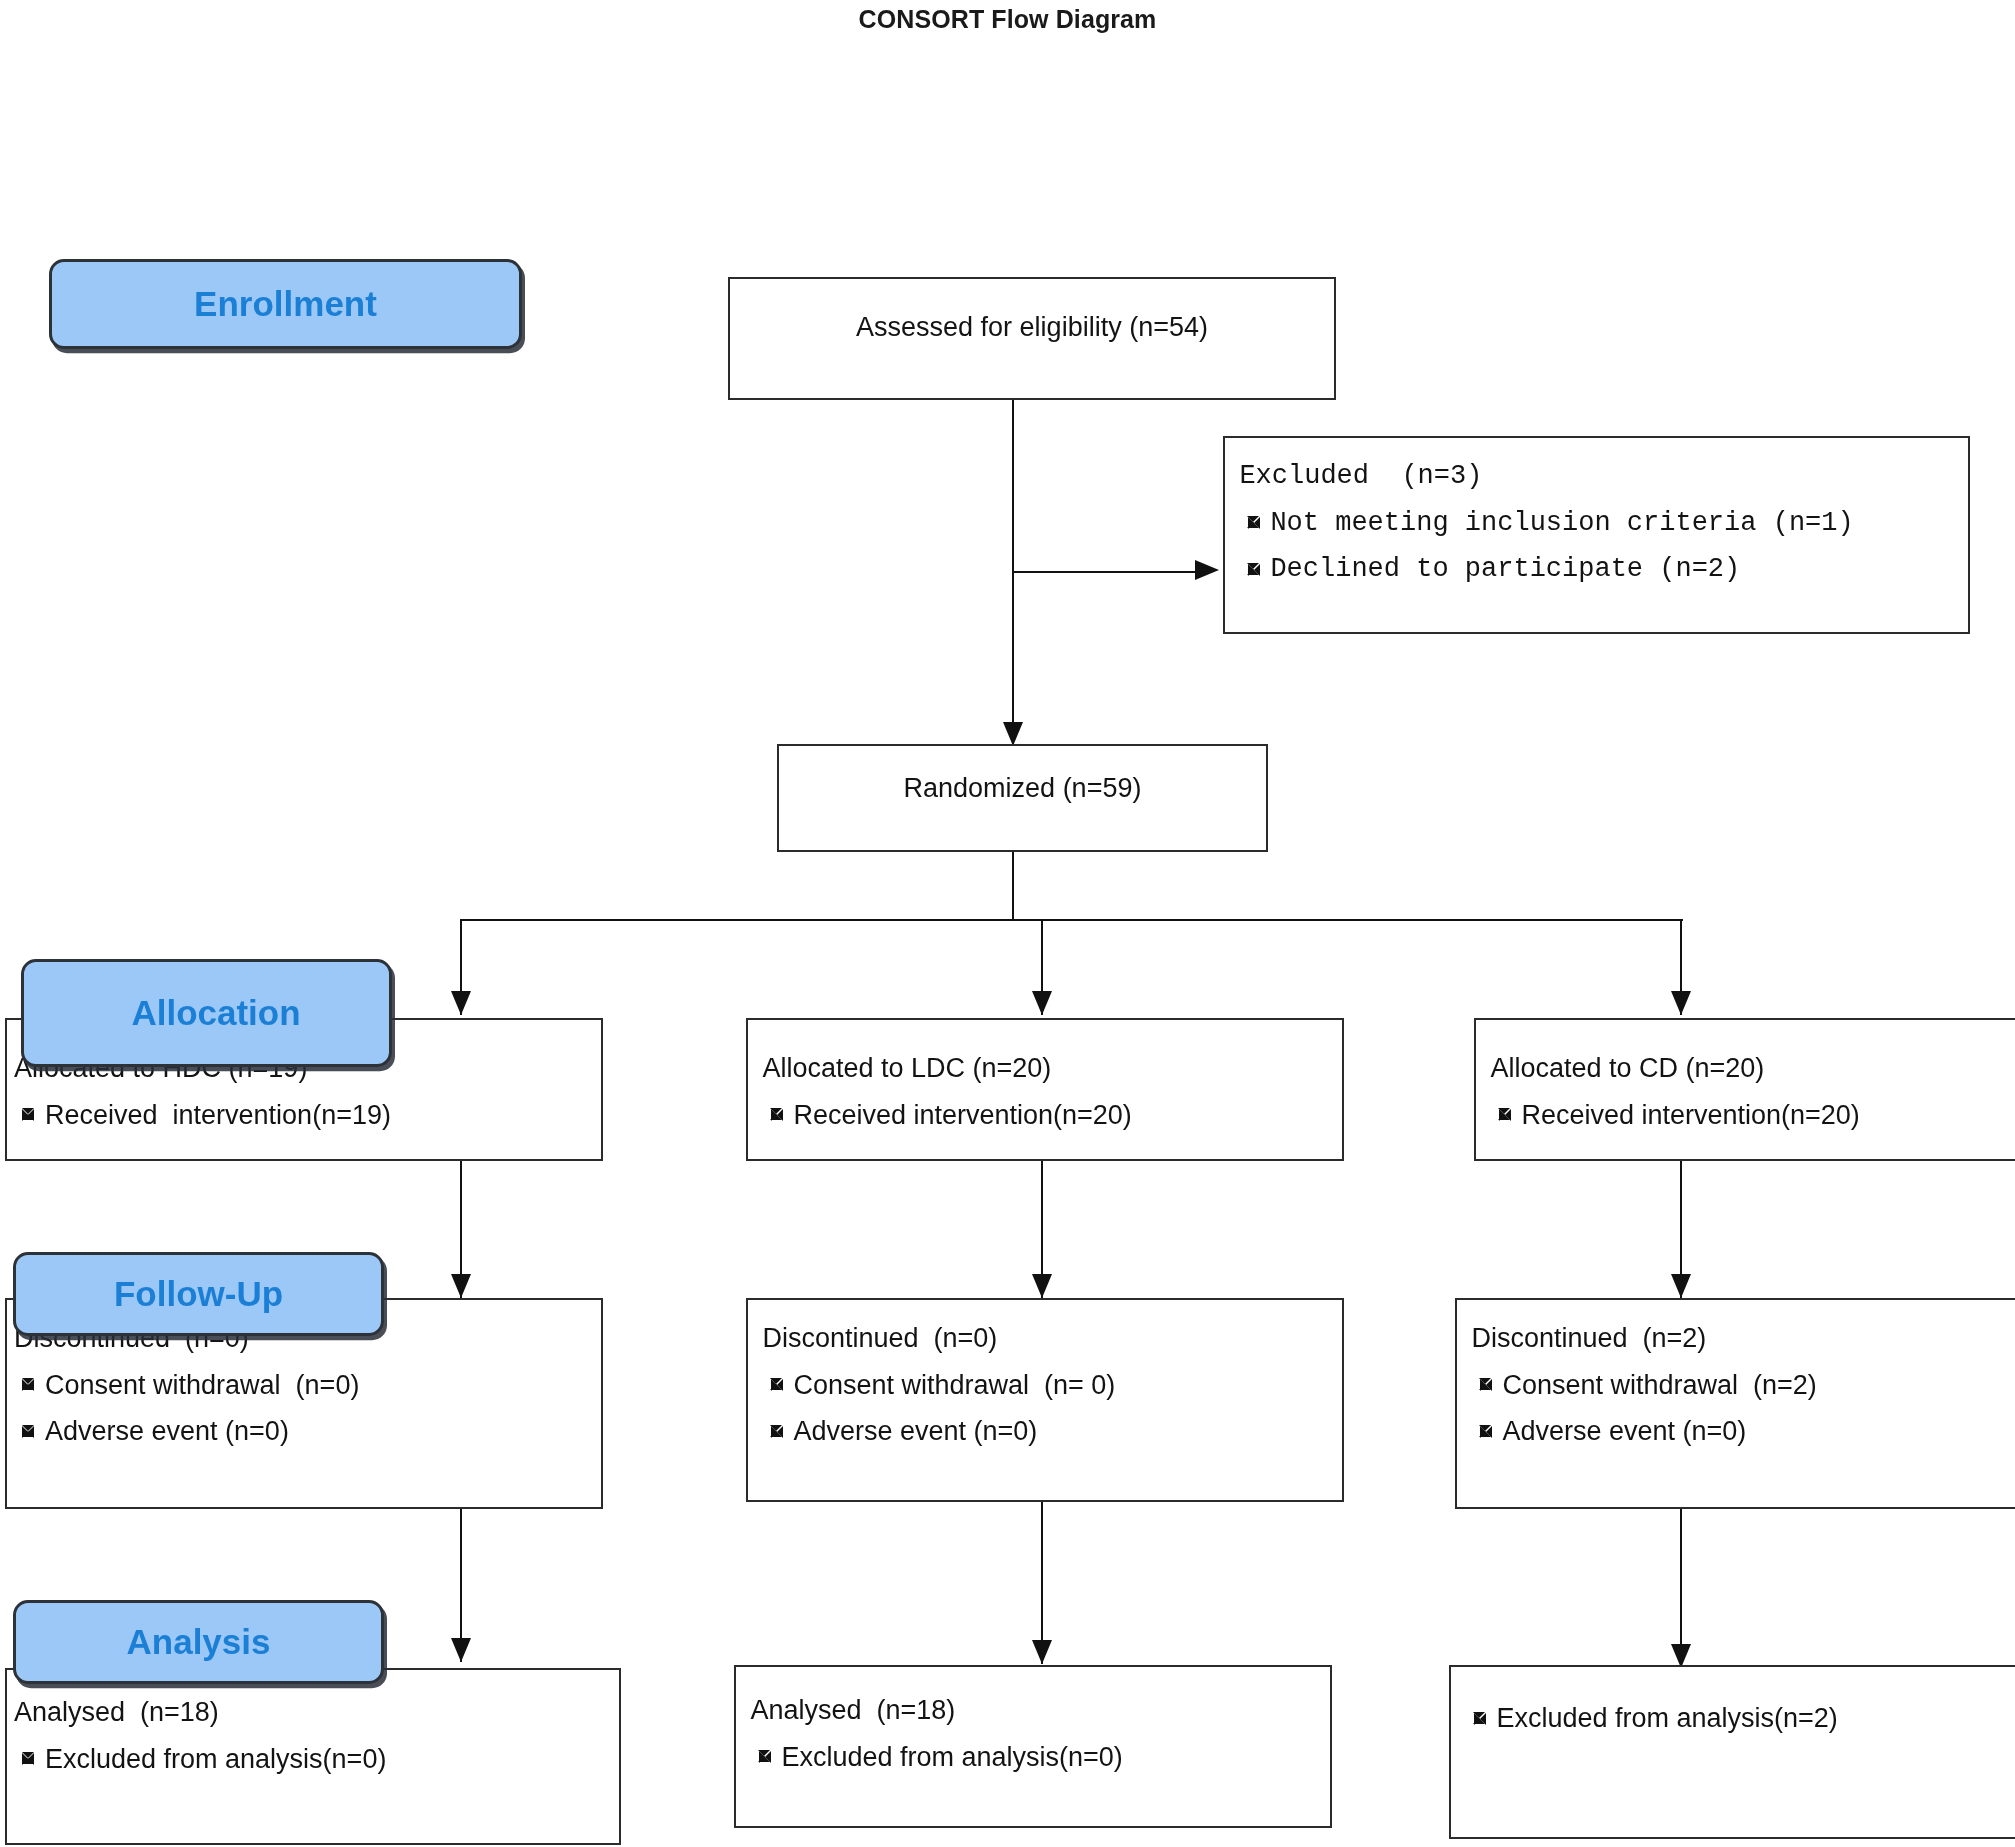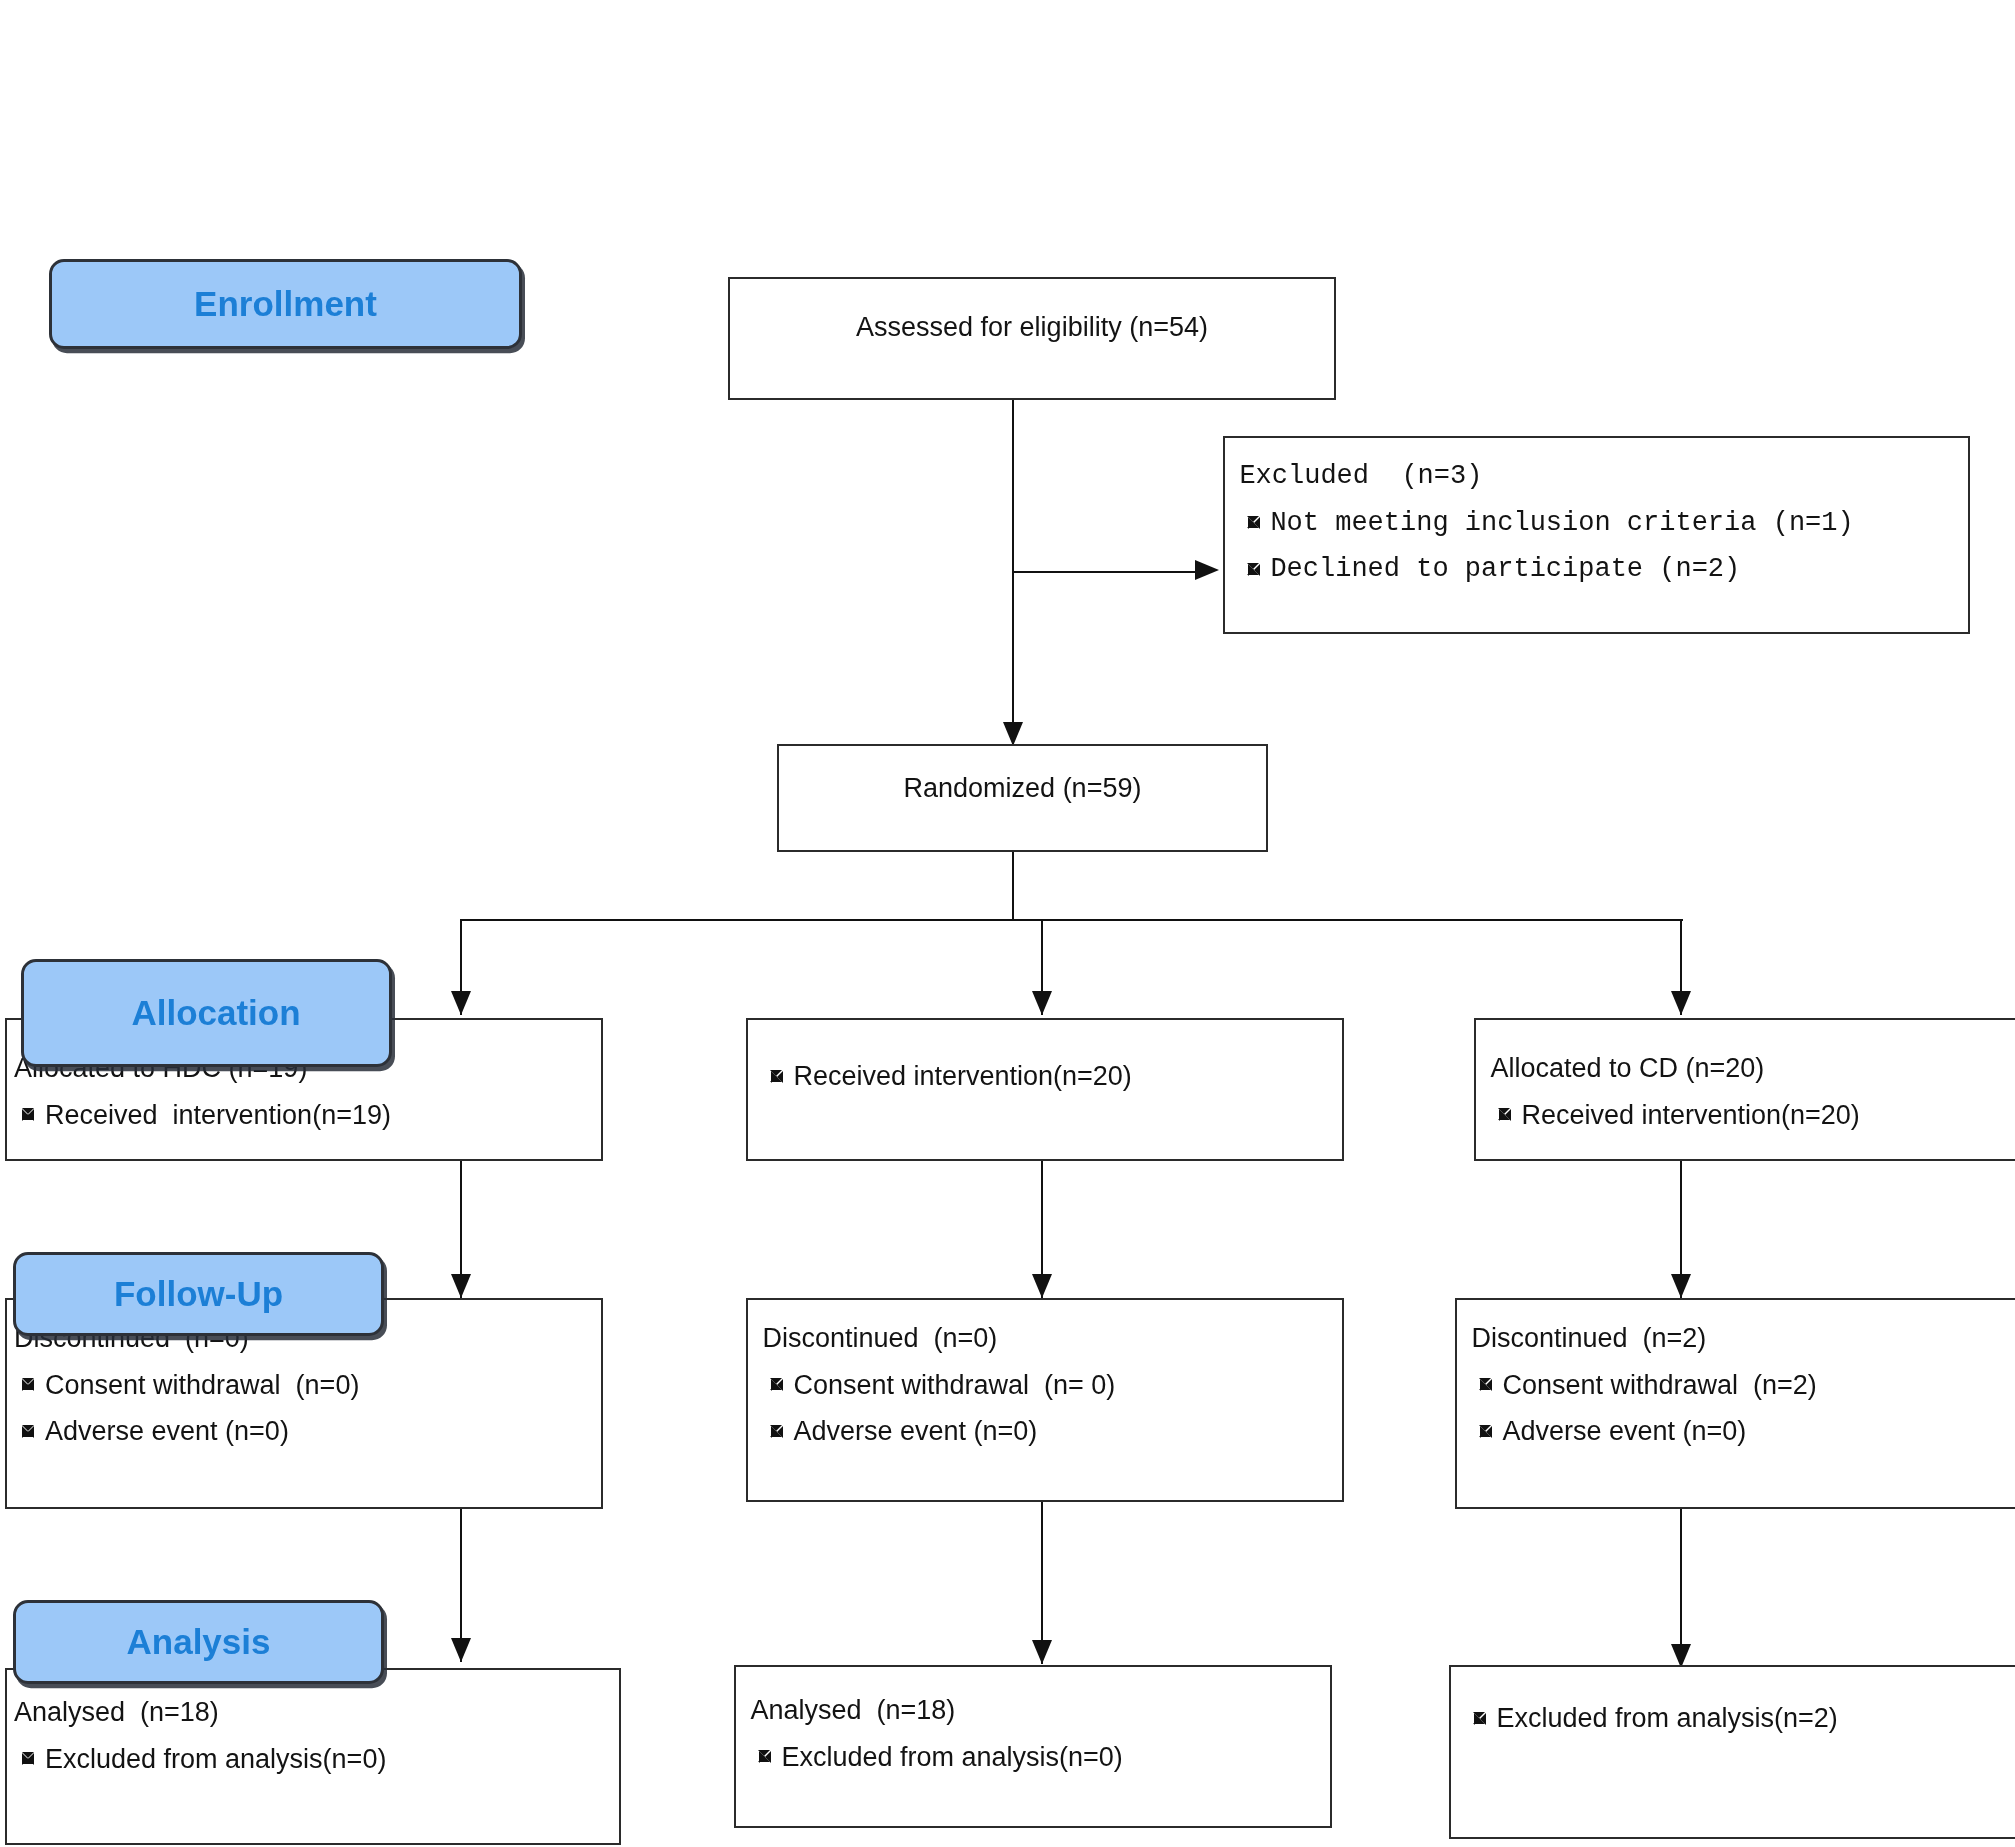--- a/index.html
+++ b/index.html
@@ -75,20 +75,21 @@
     position:absolute;width:0;height:0;
     border-top:10.2px solid transparent;border-bottom:10.2px solid transparent;
     border-left:24px solid #111;z-index:11;
   }
 </style>
 </head>
 <body>
 
 <div id="canvas">
 
+  <div class="title">CONSORT Flow Diagram</div>
 
   <div class="stage" style="left:49px;top:259px;width:473px;height:90px;">
     <span>Enrollment</span>
   </div>
 
   <div class="box center" style="left:728px;top:277px;width:608px;height:123px;">
     <div class="inner" style="padding-top:29px;">
       <div class="headline">Assessed for eligibility (n=54)</div>
     </div>
   </div>
@@ -132,20 +133,21 @@
     <div class="inner" style="padding-top:29px;padding-left:7.2px;">
       <div class="headline">Allocated to HDC (n=19)</div>
       <ul class="bullets">
         <li><span class="dia"></span><span>Received  intervention(n=19)</span></li>
       </ul>
     </div>
   </div>
 
   <div class="box" style="left:746px;top:1018px;width:598px;height:143px;">
     <div class="inner" style="padding-top:29px;">
+      <div class="headline">Allocated to LDC (n=20)</div>
       <ul class="bullets">
         <li><span class="dia"></span><span>Received intervention(n=20)</span></li>
       </ul>
     </div>
   </div>
 
   <div class="box" style="left:1474px;top:1018px;width:546px;height:143px;">
     <div class="inner" style="padding-top:29px;">
       <div class="headline">Allocated to CD (n=20)</div>
       <ul class="bullets">

